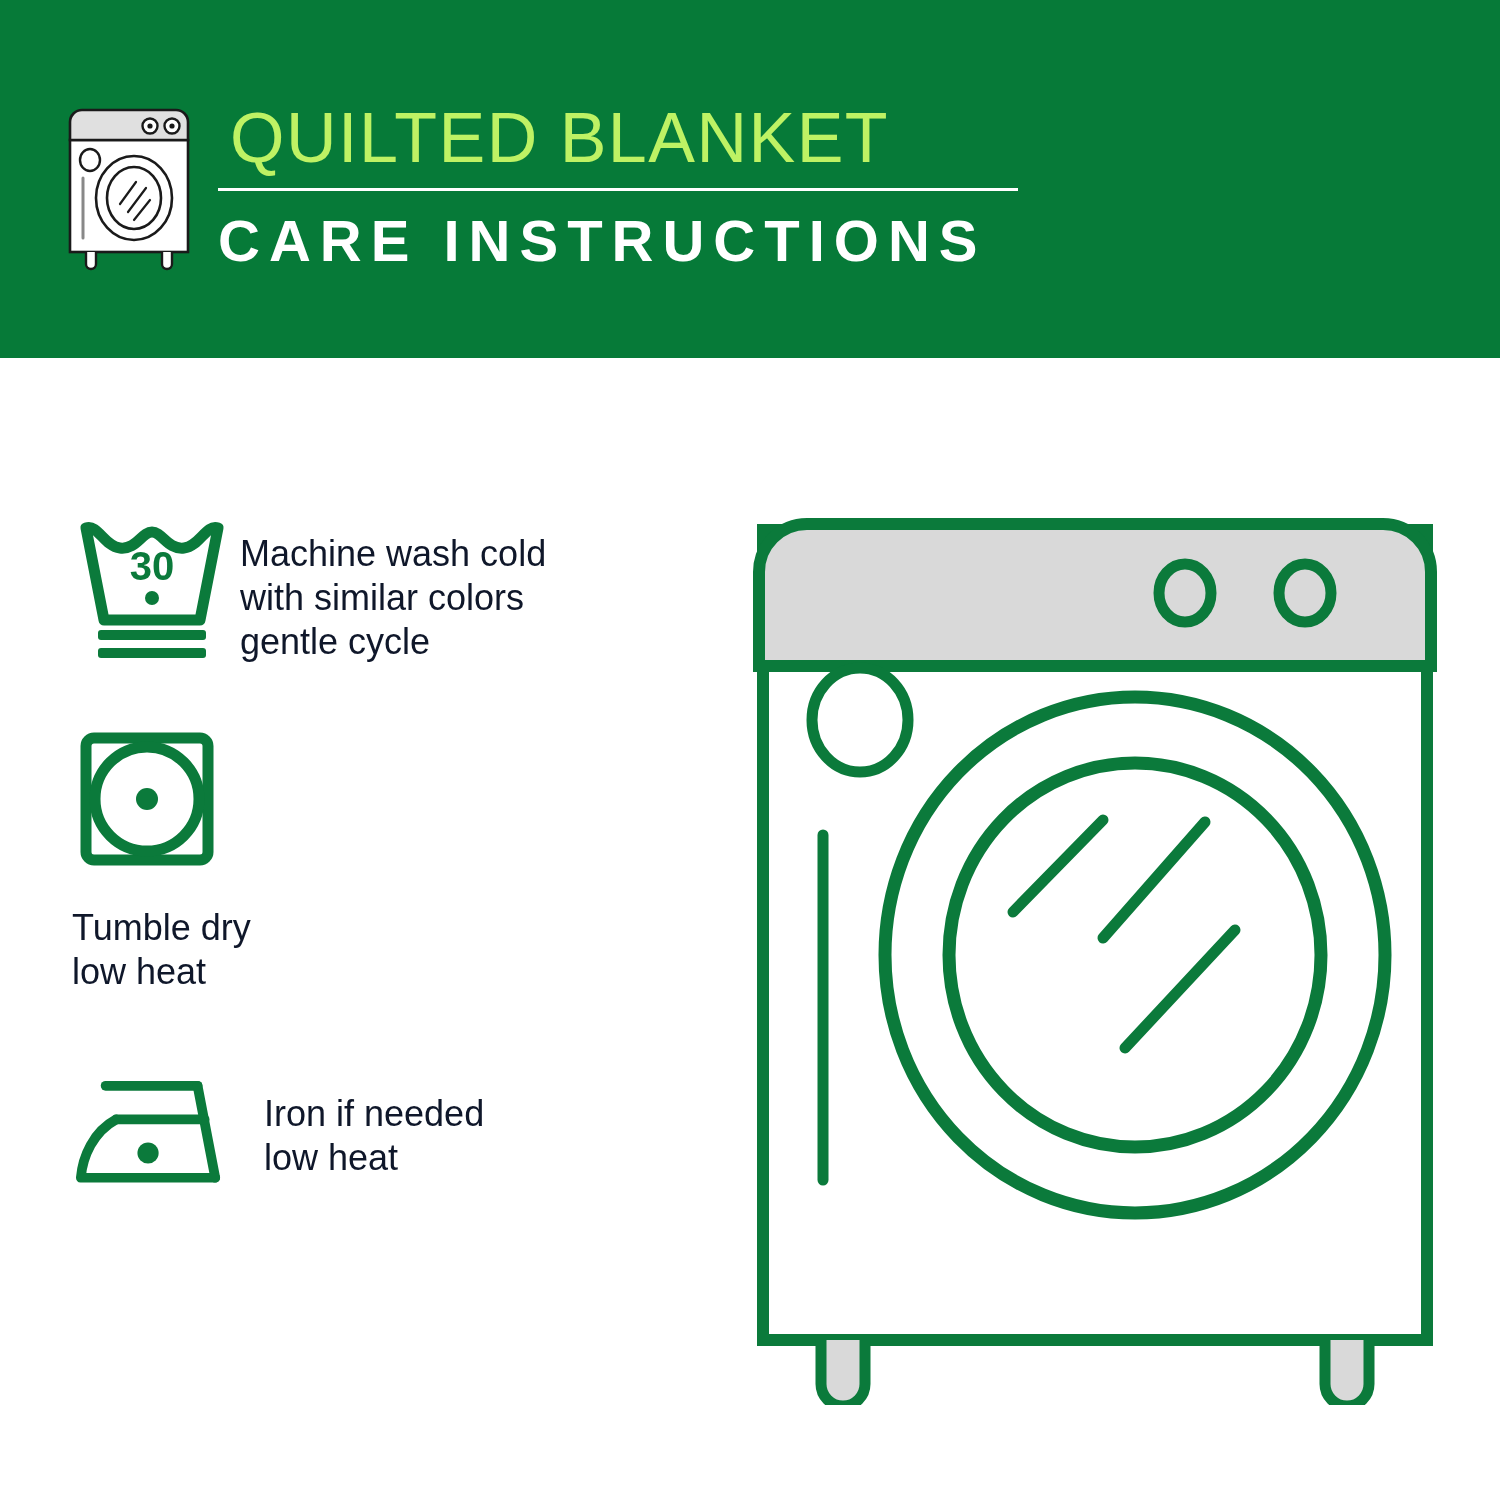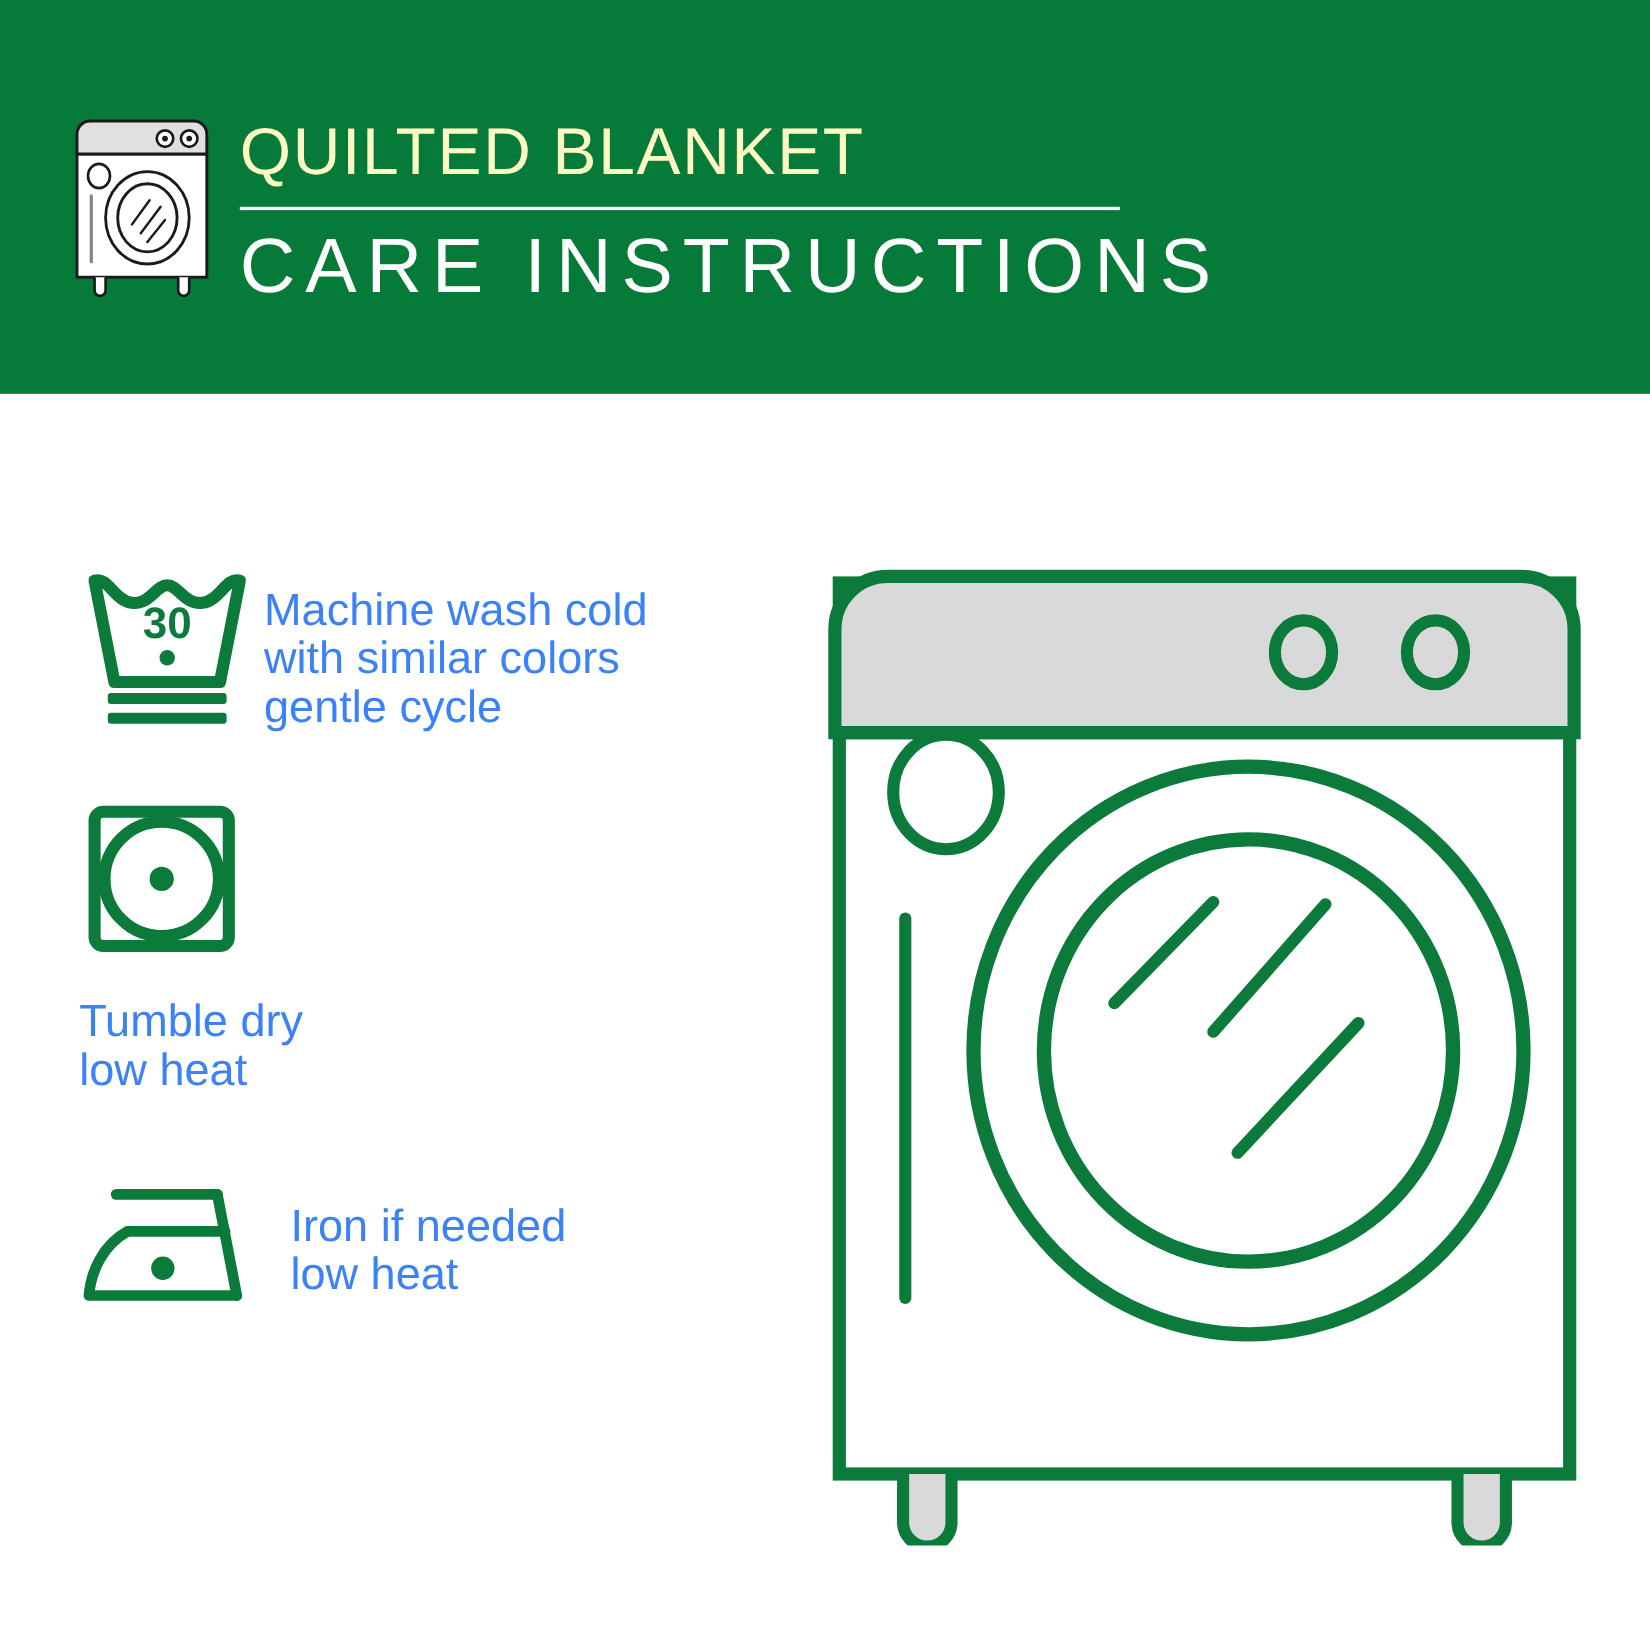--- a/index.html
+++ b/index.html
@@ -42,40 +42,41 @@
     height: 168px;
     flex: 0 0 auto;
     margin-top: 8px;
   }
   #title-block {
     margin-left: 22px;
     display: flex;
     flex-direction: column;
   }
   #title-line-1 {
-    color: #fef9c3;
-    font-family: "Liberation Sans", sans-serif;
-    font-size: 60px;
+    color: #bef264;
+    font-family: "Liberation Sans", sans-serif;
+    font-size: 70px;
     font-weight: 300;
     line-height: 84px;
     letter-spacing: 1.5px;
     white-space: nowrap;
+    margin-left: 12px;
   }
   #title-divider {
     height: 3px;
     background: #ffffff;
     width: 800px;
     margin-top: 8px;
     margin-bottom: 12px;
   }
   #title-line-2 {
     color: #ffffff;
     font-family: "Liberation Sans", sans-serif;
-    font-size: 70px;
-    font-weight: 400;
+    font-size: 58px;
+    font-weight: 700;
     line-height: 76px;
     letter-spacing: 9px;
     white-space: nowrap;
   }
 
   
   #care-list {
     position: absolute;
     left: 72px;
     top: 512px;
@@ -96,23 +97,23 @@
     height: 150px;
     display: flex;
     align-items: flex-start;
     justify-content: flex-start;
   }
   .care-symbol svg {
     display: block;
   }
   .care-text {
     flex: 1 1 auto;
-    color: #3b82f6;
-    font-family: "Liberation Sans", sans-serif;
-    font-size: 41px;
+    color: #0f172a;
+    font-family: "Liberation Sans", sans-serif;
+    font-size: 36px;
     font-weight: 400;
     line-height: 44px;
     letter-spacing: 0px;
     padding-top: 20px;
     white-space: pre-line;
   }
   
   #care-row-wash   { margin-bottom: 62px; }
   #care-row-bleach { margin-bottom: 62px; }
   #care-row-dry    { margin-bottom: 66px; flex-direction: column; }

